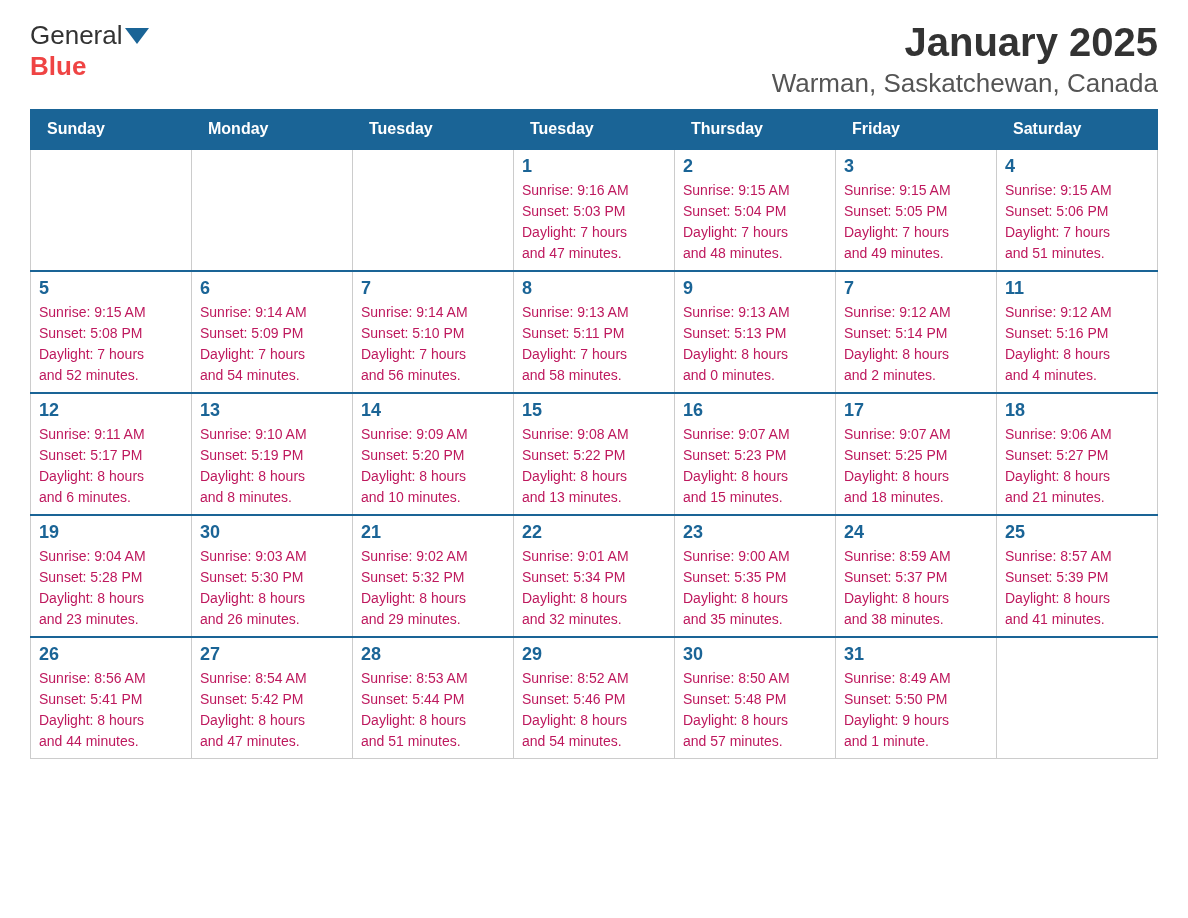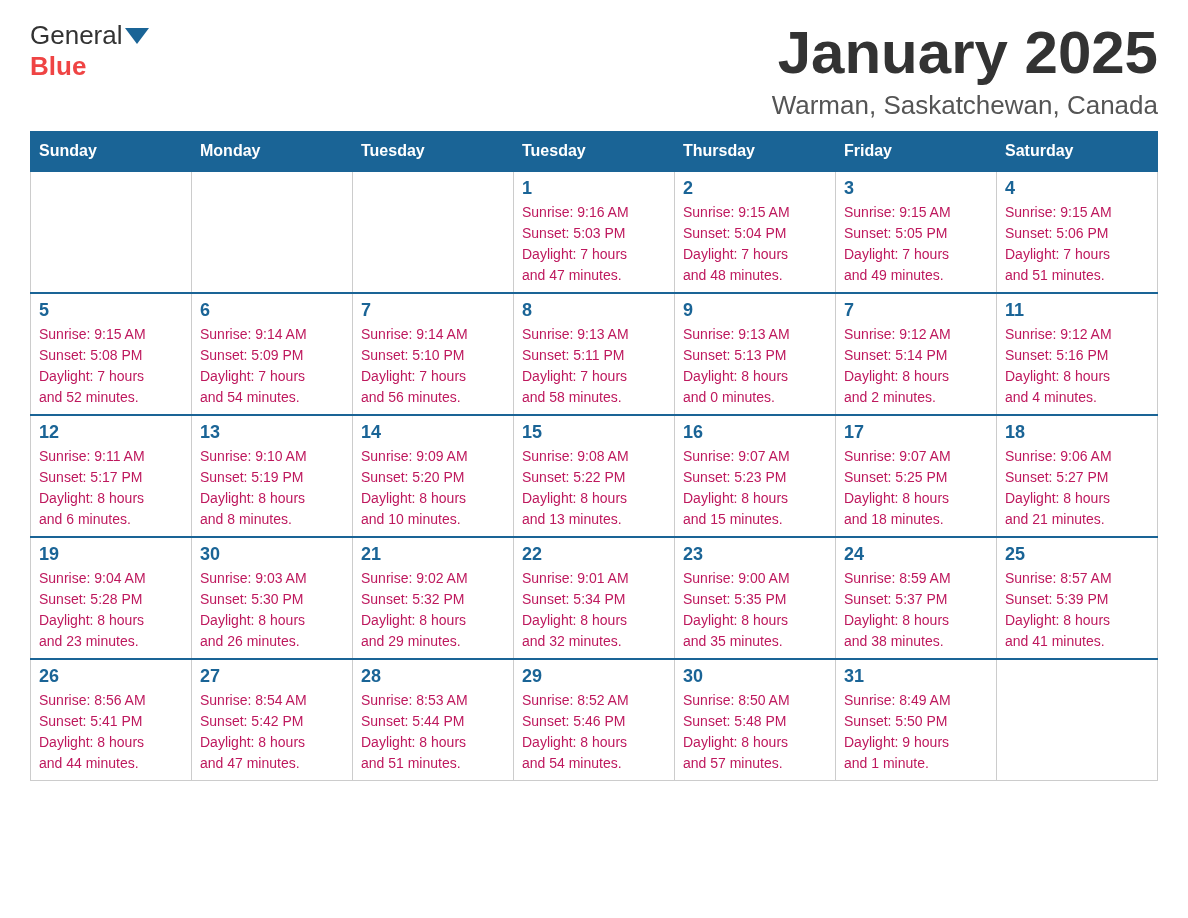--- a/index.html
+++ b/index.html
@@ -42,41 +42,41 @@
     }
     .logo-blue {
       color: #ef4444;
       font-size: 26px;
       font-weight: bold;
     }
     .title-section {
       text-align: right;
     }
     .month-title {
-      font-size: 60px;
+      font-size: 40px;
       font-weight: bold;
       color: #333;
       line-height: 1.1;
     }
     .location {
       font-size: 26px;
       color: #555;
       margin-top: 4px;
     }
     .calendar {
       width: 100%;
       border-collapse: collapse;
       margin-top: 10px;
     }
     .calendar th {
       background-color: #1a6496;
       color: white;
       font-size: 16px;
       font-weight: bold;
-      padding: 10px 8px;
+      padding: 10px 16px;
       text-align: left;
       border: 1px solid #1a6496;
     }
     .calendar td {
       vertical-align: top;
       border: 1px solid #ccc;
       padding: 6px 8px;
       width: 14.28%;
       min-height: 100px;
       font-size: 13px;

